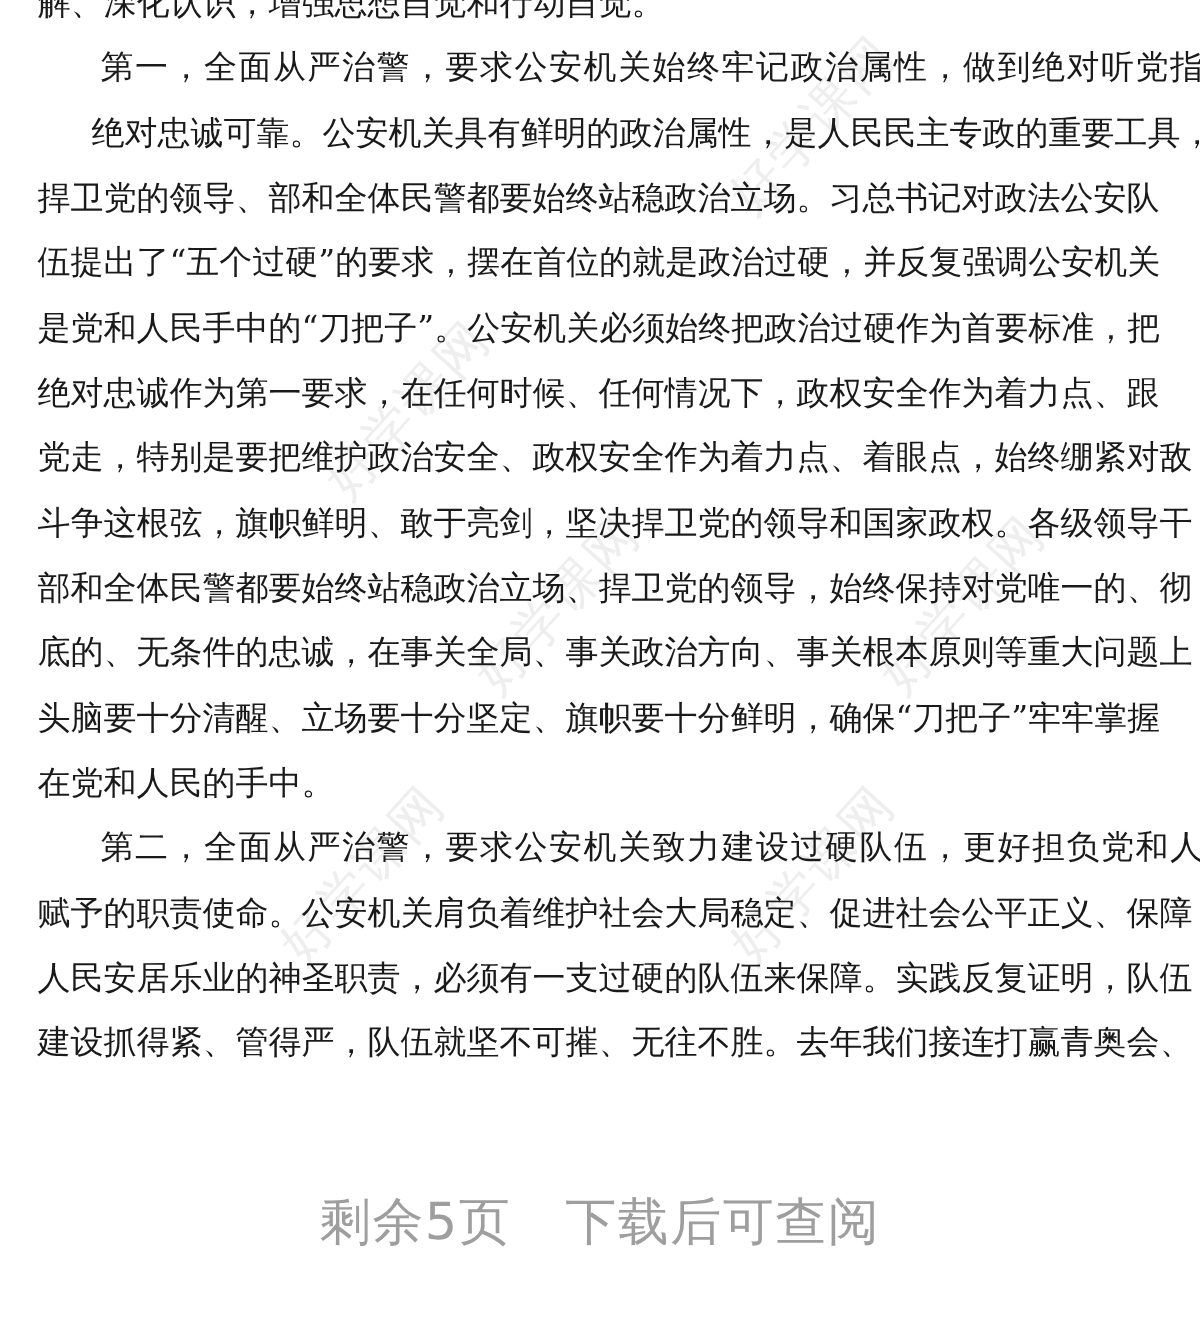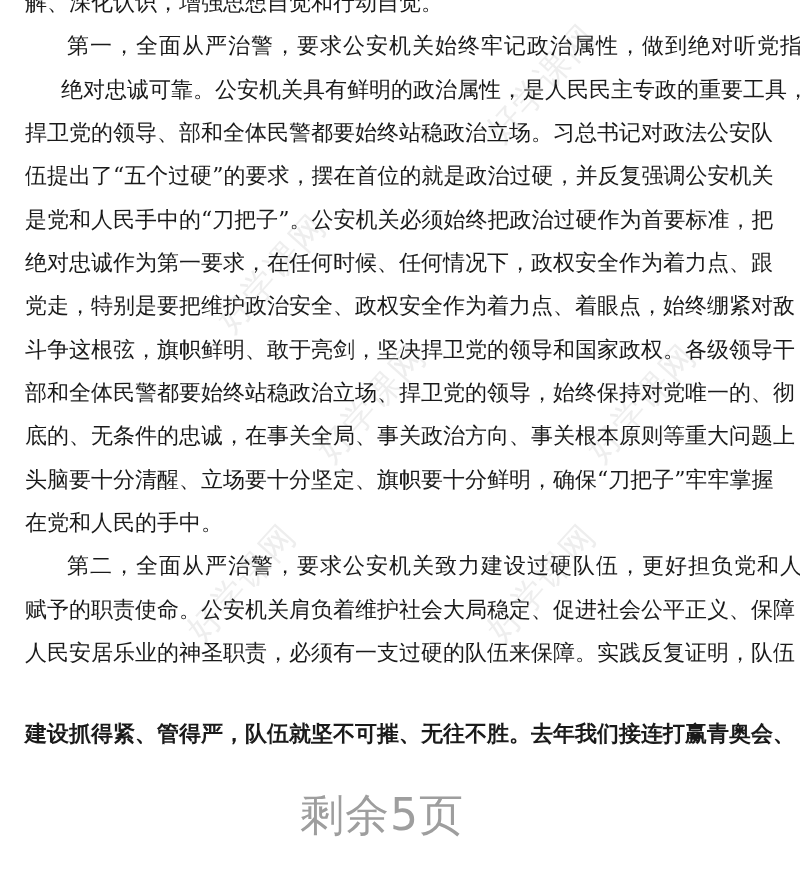--- a/index.html
+++ b/index.html
@@ -67,21 +67,21 @@
   .footer-banner {
     position: absolute;
     left: 0;
     top: 770px;
     width: 800px;
     height: 90px;
     display: flex;
     align-items: center;
     justify-content: center;
     font-family: "DejaVu Sans", "Liberation Sans", sans-serif;
-    font-size: 44px;
+    font-size: 34px;
     color: #9e9e9e;
     letter-spacing: 1px;
   }
   .footer-banner .gap {
     display: inline-block;
     width: 36px;
   }
 </style>
 </head>
 <body>
@@ -105,20 +105,21 @@
     <div class="line" style="top:260px;">绝对忠诚作为第一要求，在任何时候、任何情况下，政权安全作为着力点、跟</div>
     <div class="line" style="top:303px;">党走，特别是要把维护政治安全、政权安全作为着力点、着眼点，始终绷紧对敌</div>
     <div class="line" style="top:347px;">斗争这根弦，旗帜鲜明、敢于亮剑，坚决捍卫党的领导和国家政权。各级领导干</div>
     <div class="line" style="top:390px;">部和全体民警都要始终站稳政治立场、捍卫党的领导，始终保持对党唯一的、彻</div>
     <div class="line" style="top:433px;">底的、无条件的忠诚，在事关全局、事关政治方向、事关根本原则等重大问题上，</div>
     <div class="line" style="top:477px;">头脑要十分清醒、立场要十分坚定、旗帜要十分鲜明，确保“刀把子”牢牢掌握</div>
     <div class="line last" style="top:520px;">在党和人民的手中。</div>
     <div class="line indent heading" style="top:563px;">第二，全面从严治警，要求公安机关致力建设过硬队伍，更好担负党和人民</div>
     <div class="line" style="top:607px;">赋予的职责使命。公安机关肩负着维护社会大局稳定、促进社会公平正义、保障</div>
     <div class="line" style="top:650px;">人民安居乐业的神圣职责，必须有一支过硬的队伍来保障。实践反复证明，队伍</div>
-    <div class="line" style="top:731px;font-weight:bold;">建设抓得紧、管得严，队伍就坚不可摧、无往不胜。去年我们接连打赢青奥会、</div>
+    <div class="line" style="top:693px;">建设抓得紧、管得严，队伍就坚不可摧、无往不胜。去年我们接连打赢青奥会、</div>
   </div>
 
   <div class="footer-banner">
     <span>剩余5页</span>
     <span class="gap"></span>
+    <span>下载后可查阅</span>
   </div>
 </div>
 
 </body></html>

